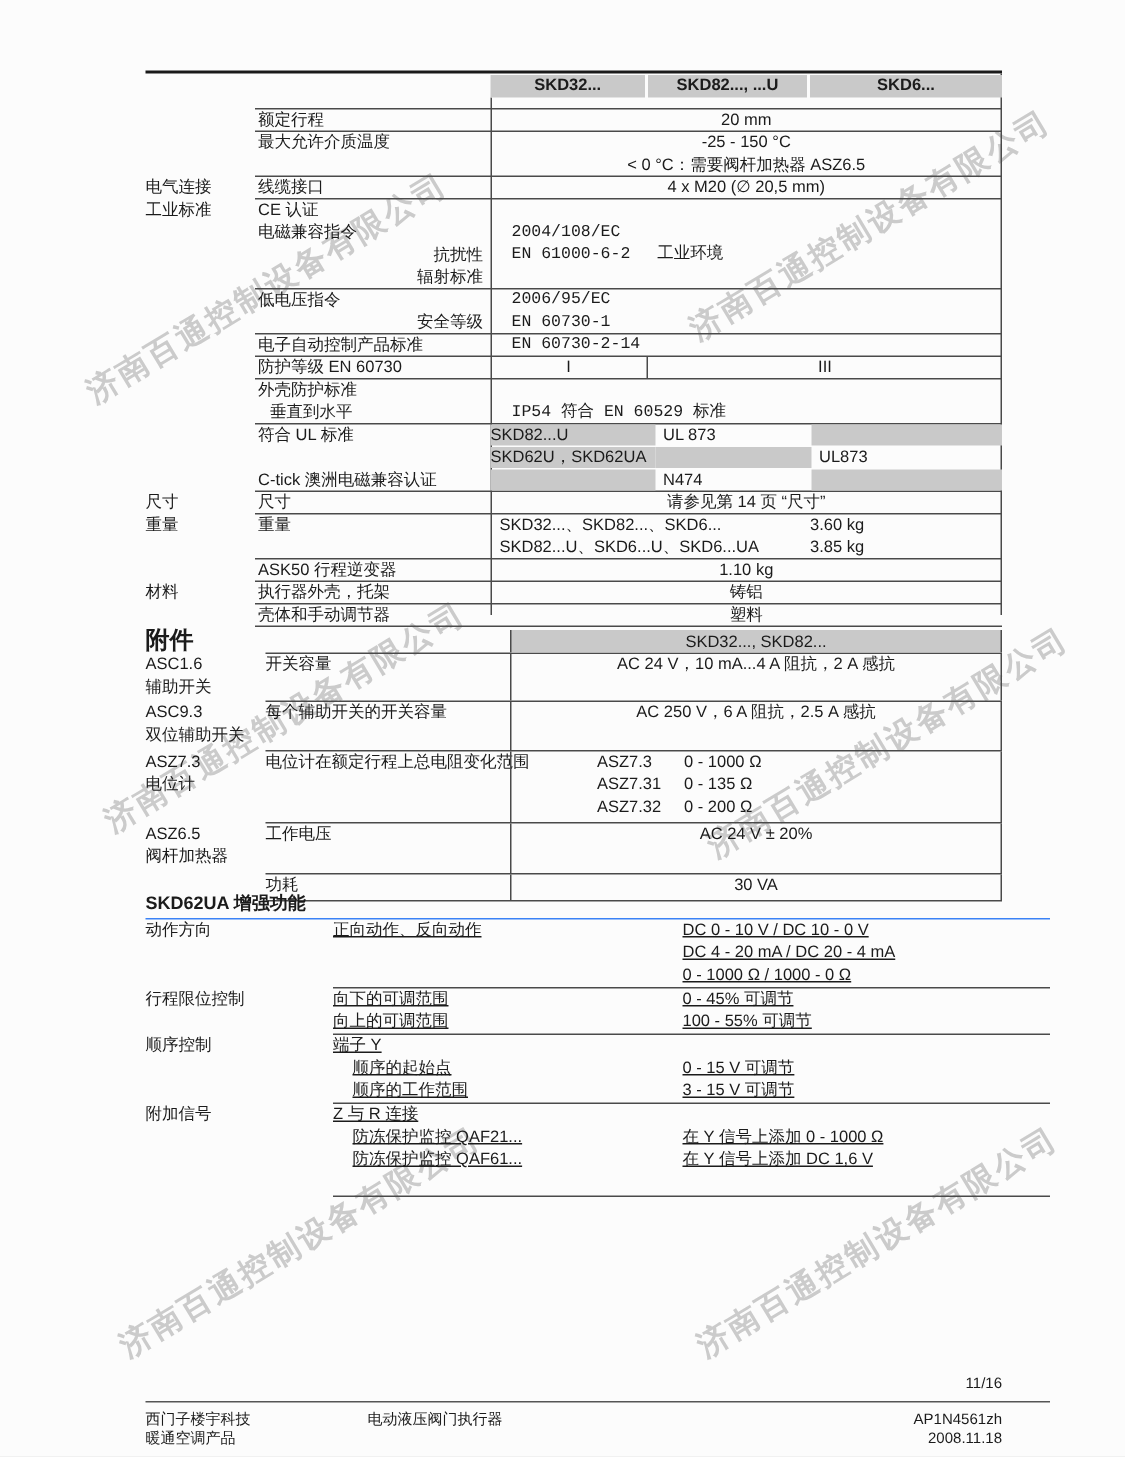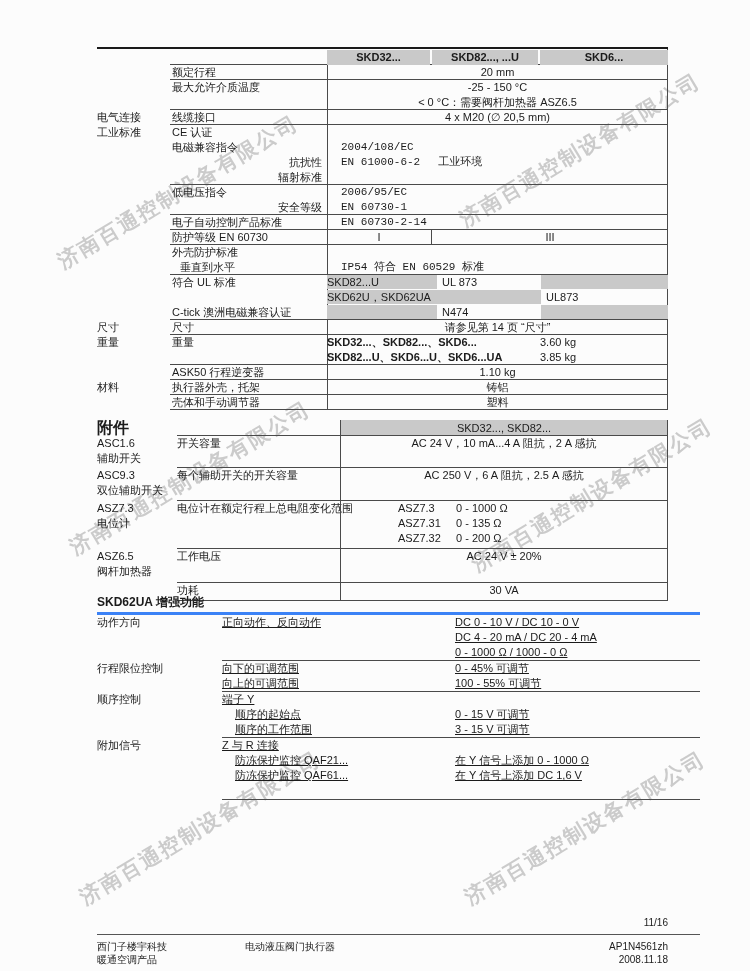--- a/index.html
+++ b/index.html
@@ -6,62 +6,62 @@
   .page{position:relative;margin:0 auto;width:750px;height:971px;background:#fcfcfc;overflow:hidden;
         font-family:"Liberation Sans","DejaVu Sans",sans-serif;color:#1b1b1b;}
   
   .wm{position:absolute;z-index:0;font-size:21px;font-weight:bold;color:#c6c6c6;letter-spacing:2px;
       white-space:nowrap;transform:translate(-50%,-50%) rotate(-31deg);opacity:.9;}
   .vdiv{position:absolute;width:1px;background:#4a4a4a;}
   .bb{border-bottom:1px solid #4a4a4a;}
   
   .t1{position:absolute;left:97px;top:47px;width:571px;border-top:2px solid #1a1a1a;font-size:11px;z-index:1;}
   .row{display:flex;height:15px;line-height:15px;}
-  .row.hdr{height:16px;line-height:15px;}
+  .row.hdr{height:24px;line-height:15px;}
   .side{width:73px;flex:none;box-sizing:border-box;white-space:nowrap;}
   .body{flex:1;display:flex;box-sizing:border-box;position:relative;}
   .lbl{width:157px;flex:none;box-sizing:border-box;padding-left:2px;white-space:nowrap;overflow:hidden;}
   .lbl.r{text-align:right;padding-right:5px;}
   .lbl.ind{padding-left:10px;}
   .vals{flex:1;display:flex;box-sizing:border-box;position:relative;white-space:nowrap;}
   .vc{flex:1;text-align:center;}
   .vl{flex:1;padding-left:14px;box-sizing:border-box;font-family:Liberation Mono, monospace;}
   .env{margin-left:18px;}
   .hc{background:#c9c9c9;font-weight:bold;text-align:center;height:15px;line-height:15px;margin-top:1px;box-sizing:border-box;}
   .hc1{width:103px;margin-right:2px;}
   .hc2{width:106px;margin-right:2px;}
   .hc3{flex:1;}
   .pc1{width:105px;text-align:center;border-right:1px solid #4a4a4a;box-sizing:border-box;}
   .pc2{flex:1;text-align:center;}
   .ulc{height:14px;line-height:14px;box-sizing:border-box;}
   .ulc.g{background:#c9c9c9;}
   .ul1{width:110px;text-align:right;padding-right:5px;}
   .ul2{width:104px;padding-left:5px;}
   .ul3{flex:1;padding-left:5px;}
-  .models{font-weight:bold;}
+  .models{padding-left:6px;}
   .kg{position:absolute;left:213px;top:0;}
   
   .t2{position:absolute;left:97px;top:420px;width:571px;font-size:11px;z-index:1;}
   .a-row{display:flex;}
   .a-side{width:80px;flex:none;line-height:15px;white-space:nowrap;}
   .a-side div{height:15px;}
   .a-body{flex:1;display:flex;box-sizing:border-box;}
   .a-lbl{width:163px;flex:none;line-height:15px;box-sizing:border-box;white-space:nowrap;}
   .a-vals{flex:1;border-left:1px solid #4a4a4a;border-right:1px solid #4a4a4a;box-sizing:border-box;line-height:15px;white-space:nowrap;}
   .a-hdr{height:16px;}
   .a-hdr .a-vals{background:#c9c9c9;font-weight:normal;text-align:center;line-height:16px;}
   .a-heading{font-weight:bold;font-size:16px;line-height:16px;}
   .a-vc{text-align:center;}
   .pot-row{display:flex;padding-left:57px;height:15px;}
   .pot-name{width:58px;flex:none;}
   .h32{min-height:32px;} .h33{min-height:33px;} .h48{min-height:48px;} .h34{min-height:34px;} .h18{min-height:18px;}
   
   .t3{position:absolute;left:97px;top:595px;width:603px;font-size:11px;z-index:1;}
   .t3-head{font-weight:bold;font-size:12px;height:17px;line-height:14px;}
-  .t3-table{border-top:3px solid #3b82f6;}
+  .t3-table{border-top:1px solid #3b82f6;}
   .g{display:flex;}
   .g-outer{width:125px;flex:none;line-height:15px;white-space:nowrap;}
   .g-body{flex:1;border-bottom:1px solid #4a4a4a;}
   .g.last .g-body{padding-bottom:16px;}
   .s-row{display:flex;height:15px;line-height:15px;white-space:nowrap;text-decoration:underline;}
   .s-mid{width:233px;flex:none;box-sizing:border-box;}
   .s-mid.ind{padding-left:13px;}
   .s-val{flex:1;}
   
   .pageno{position:absolute;left:97px;top:917px;width:571px;text-align:right;font-size:10px;z-index:1;}

